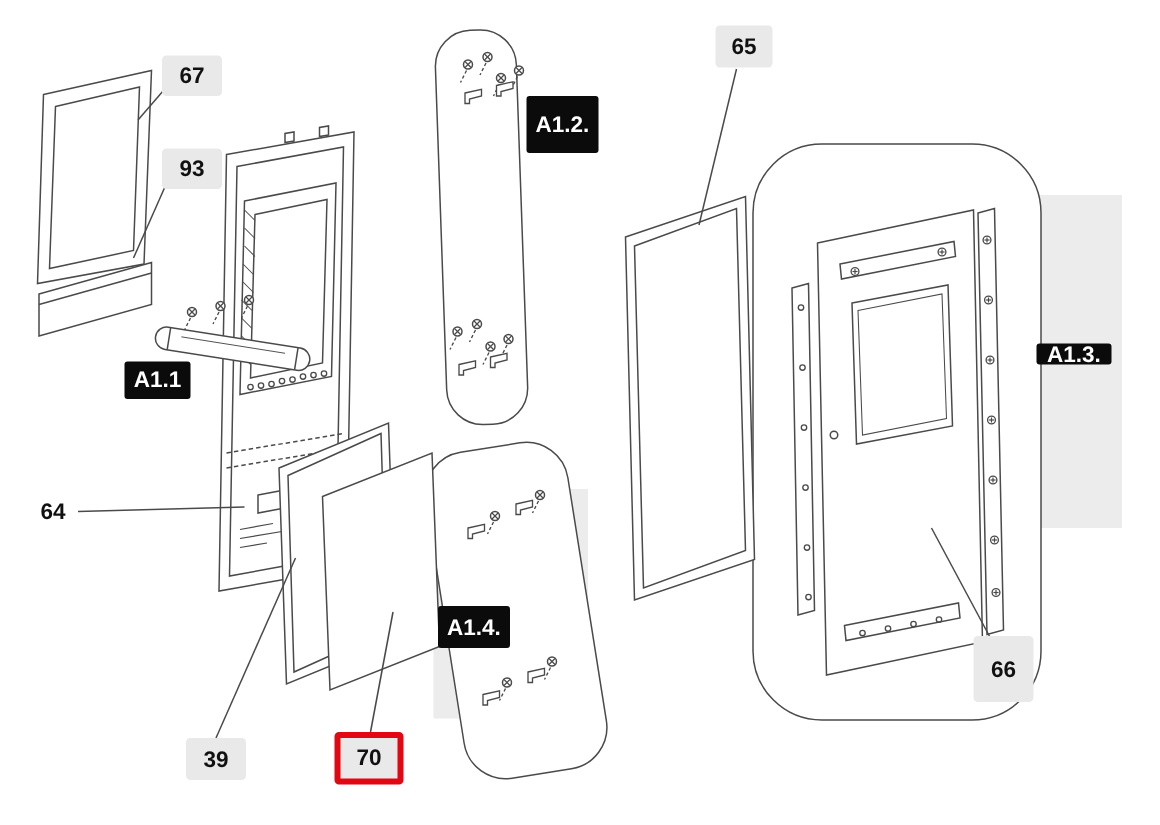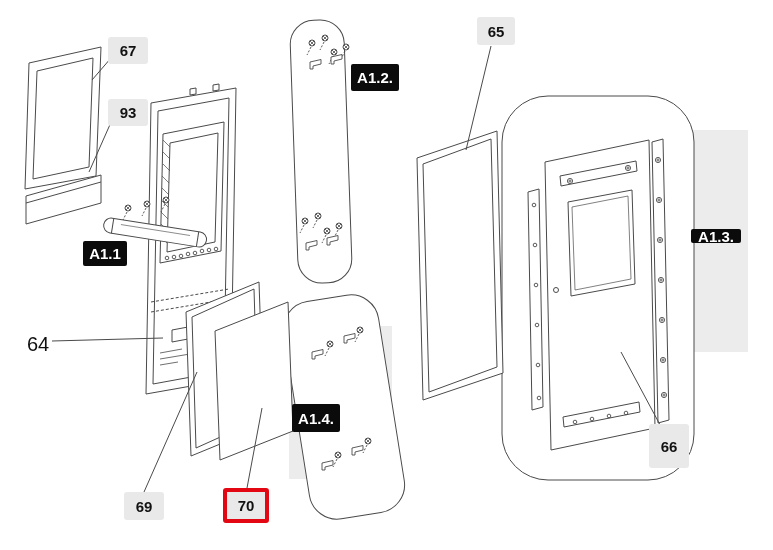--- a/index.html
+++ b/index.html
@@ -13,21 +13,21 @@
     background:var(--badge-bg,#e9e9e9);color:var(--badge-text,#111);
     font-weight:bold;font-size:15px;border-radius:3px;box-sizing:content-box;text-align:right;
   }
   .badge.hl{border:4px solid var(--highlight-border,#e30613);}
   .asm{
     position:absolute;display:flex;align-items:center;justify-content:center;
     background:var(--assembly-badge-bg,#0b0b0b);color:var(--assembly-badge-text,#fff);
     font-weight:bold;font-size:15px;border-radius:2px;
   }
   .plain{
-    position:absolute;color:var(--badge-text,#111);font-weight:normal;font-size:20px;
+    position:absolute;color:var(--badge-text,#111);font-weight:bold;font-size:15px;
   }
 </style>
 </head>
 <body>
 
 <div class="stage">
 
   <svg class="art" width="773" height="550" viewBox="0 0 773 550">
     <defs>
       <g id="screw">
@@ -200,20 +200,20 @@
       <line x1="144" y1="492" x2="197" y2="372"></line>
       <line x1="247" y1="488" x2="262" y2="408"></line>
     </g>
   </svg>
 
   <div class="badge" style="left:108px;top:37px;width:40px;height:27px">67</div>
   <div class="badge" style="left:108px;top:99px;width:40px;height:27px">93</div>
   <div class="plain" style="left:27px;top:333px">64</div>
   <div class="badge" style="left:477px;top:17px;width:38px;height:28px">65</div>
   <div class="badge" style="left:649px;top:424px;width:40px;height:44px">66</div>
-  <div class="badge" style="left:124px;top:492px;width:40px;height:28px">69</div>
+  <div class="badge" style="left:124px;top:492px;width:40px;height:28px">39</div>
   <div class="badge hl" style="left:223px;top:488px;width:38px;height:27px">70</div>
 
   <div class="asm" style="left:83px;top:241px;width:44px;height:25px">A1.1</div>
-  <div class="asm" style="left:351px;top:64px;width:48px;height:27px">A1.2.</div>
+  <div class="asm" style="left:351px;top:64px;width:48px;height:38px">A1.2.</div>
   <div class="asm" style="left:691px;top:229px;width:50px;height:14px">A1.3.</div>
   <div class="asm" style="left:292px;top:404px;width:48px;height:28px">A1.4.</div>
 </div>
 
 </body></html>

